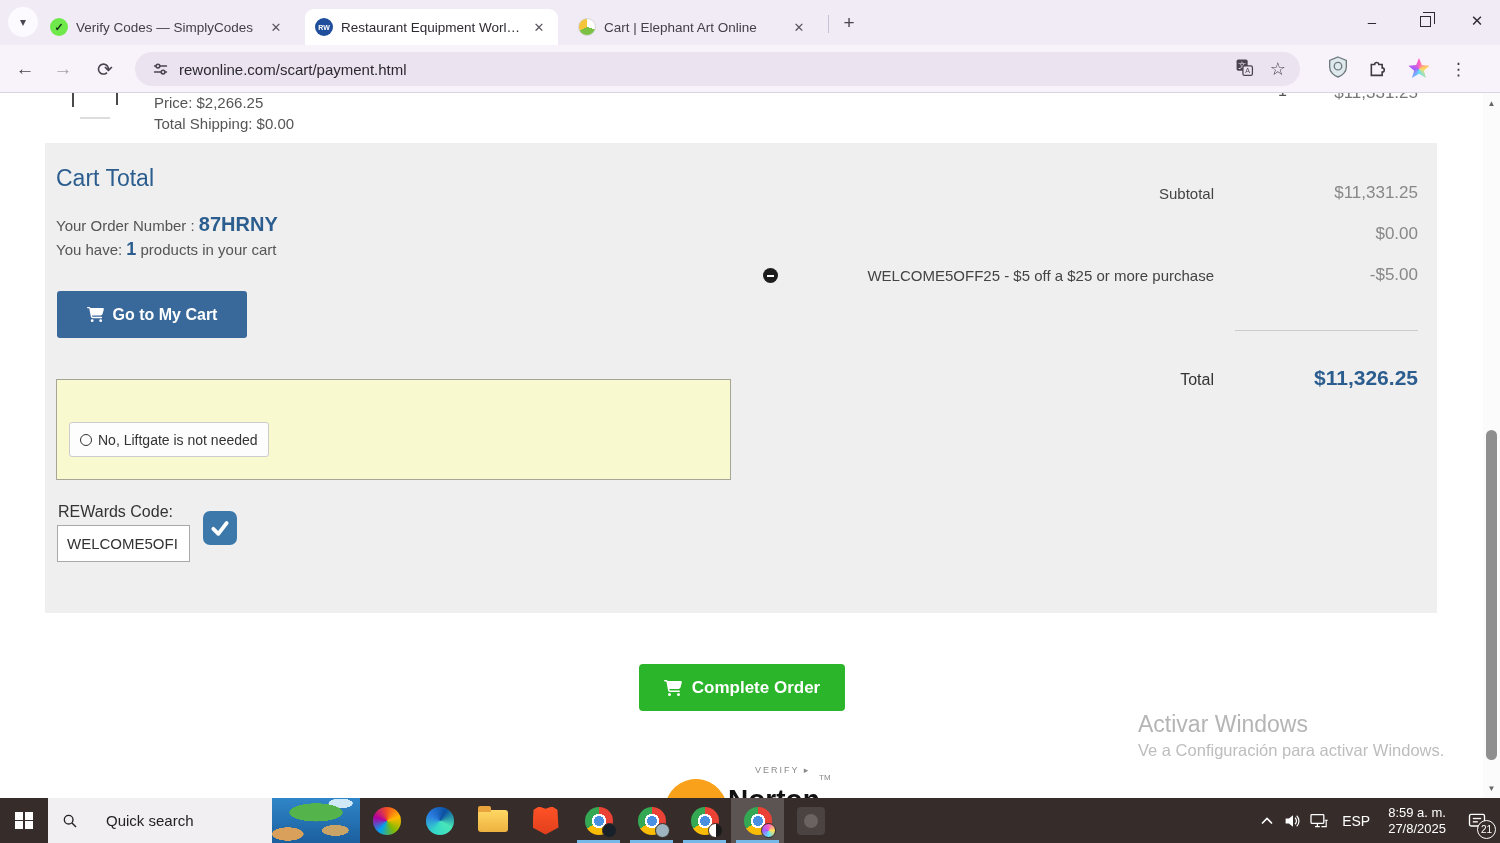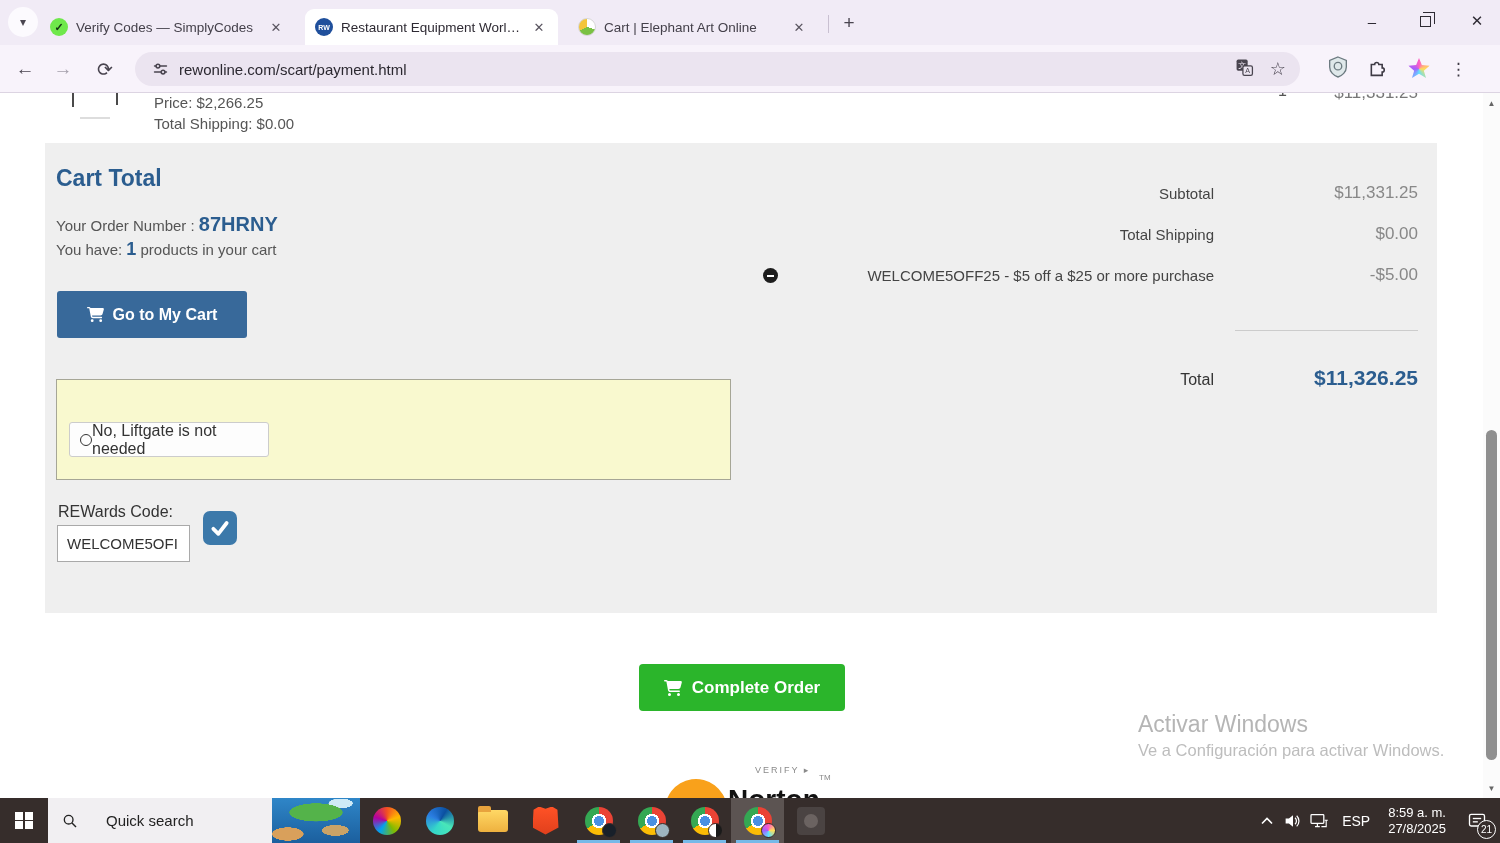--- a/index.html
+++ b/index.html
@@ -38,39 +38,39 @@
   
   .page{position:absolute;top:93px;left:0;width:1500px;height:705px;background:#fff;overflow:hidden}
   .partial-price{position:absolute;left:154px;top:1px;font-size:15px;color:#555}
   .partial-ship{position:absolute;left:154px;top:22px;font-size:15px;color:#555}
   .partial-qty{position:absolute;left:1278px;top:-11px;font-size:16px;color:#555}
   .partial-line-total{position:absolute;right:82px;top:-10px;font-size:17px;color:#777}
   .partial-img-mark{position:absolute;background:#4a4a4a}
   .partial-img-line{position:absolute;left:80px;top:24px;width:30px;height:2px;background:#ddd}
 
   .panel{position:absolute;left:45px;top:50px;width:1392px;height:470px;background:#efefef}
-  .cart-title{position:absolute;left:11px;top:22px;font-size:23px;font-weight:bold;color:#2b5d8f}
+  .cart-title{position:absolute;left:11px;top:22px;font-size:23px;font-weight:normal;color:#2b5d8f}
   .order-line{position:absolute;left:11px;top:70px;font-size:15px;color:#555}
   .order-num{font-size:20px;font-weight:bold;color:#2b5d8f}
   .youhave-line{position:absolute;left:11px;top:96px;font-size:15px;color:#555}
   .count-num{font-size:18px;font-weight:bold;color:#2b5d8f}
   .btn-blue{position:absolute;left:12px;top:148px;width:190px;height:47px;background:#38699a;border-radius:3px;display:flex;align-items:center;justify-content:center;gap:9px;color:#fff;font-size:16px;font-weight:bold;cursor:pointer}
 
   .sum-label{position:absolute;font-size:15px;color:#444;text-align:right;right:223px;width:420px}
   .sum-value{position:absolute;font-size:17px;color:#888;text-align:right;right:19px;width:150px}
   .coupon-minus{position:absolute;left:718px;top:125px;width:15px;height:15px;border-radius:50%;background:#1d1d1d;display:flex;align-items:center;justify-content:center}
   .coupon-minus::before{content:"";width:7px;height:2px;background:#fff}
   .sum-divider{position:absolute;right:19px;top:187px;width:183px;height:1px;background:#ccc}
   .total-label{position:absolute;right:223px;width:200px;top:228px;font-size:16px;color:#333;text-align:right}
   .total-value{position:absolute;right:19px;width:200px;top:223px;font-size:21px;font-weight:bold;color:#2b5d8f;text-align:right}
 
   .liftbox{position:absolute;left:11px;top:236px;width:675px;height:101px;background:#f9f9cf;border:1px solid #a6a696}
   .lift-msg{position:absolute;left:12px;top:13px;font-size:15px;color:#555;display:flex;align-items:center;gap:6px}
   .q-ic{width:15px;height:15px;border-radius:50%;background:#8a8a8a;color:#fff;font-size:10px;font-weight:bold;display:inline-flex;align-items:center;justify-content:center}
-  .lift-btn{position:absolute;left:12px;top:42px;width:200px;height:35px;background:#fdfdfd;border:1px solid #ccc;border-radius:3px;display:flex;align-items:center;padding-left:10px;font-size:16px;color:#333;cursor:pointer}
+  .lift-btn{position:absolute;left:12px;top:42px;width:200px;height:35px;background:#fdfdfd;border:1px solid #ccc;border-radius:3px;display:flex;align-items:center;gap:6px;padding-left:10px;font-size:14px;color:#333;cursor:pointer}
   .radio-ic{width:12px;height:12px;border:1.6px solid #333;border-radius:50%;flex:none}
 
   .rew-label{position:absolute;left:13px;top:360px;font-size:16px;color:#333}
   .rew-input{position:absolute;left:12px;top:382px;width:133px;height:37px;background:#fff;border:1px solid #a9a9a9;font-size:15px;color:#333;display:flex;align-items:center;padding-left:9px;overflow:hidden;white-space:nowrap}
   .rew-check{position:absolute;left:158px;top:368px;width:34px;height:34px;background:#3c79aa;border-radius:7px;display:flex;align-items:center;justify-content:center;cursor:pointer}
 
   .btn-green{position:absolute;left:639px;top:571px;width:206px;height:47px;background:#2bb52b;border-radius:4px;display:flex;align-items:center;justify-content:center;gap:10px;color:#fff;font-size:17px;font-weight:bold;cursor:pointer}
 
   .norton{position:absolute;left:662px;top:668px;width:180px;height:60px}
   .norton-verify{position:absolute;left:93px;top:4px;font-size:9px;letter-spacing:2px;color:#8a8a8a}
@@ -228,21 +228,20 @@
 
       <div class="btn-blue">
         <svg width="17" height="17" viewBox="0 0 576 512" fill="#fff">
             <path d="M0 24C0 10.7 10.7 0 24 0H69.5c22 0 41.5 12.8 50.6 32h411c26.3 0 45.5 25 38.6 50.4l-41 152.3c-8.5 31.4-37 53.3-69.5 53.3H170.7l5.4 28.5c2.2 11.3 12.1 19.5 23.6 19.5H488c13.3 0 24 10.7 24 24s-10.7 24-24 24H199.7c-34.6 0-64.3-24.6-70.7-58.5L77.4 54.5c-.7-3.8-4-6.5-7.9-6.5H24C10.7 48 0 37.3 0 24zM128 464a48 48 0 1 1 96 0 48 48 0 1 1 -96 0zm336-48a48 48 0 1 1 0 96 48 48 0 1 1 0-96z"></path>
           </svg>
         <span>Go to My Cart</span>
       </div>
 
       <div class="sum-label" style="top:42px">Subtotal</div>
       <div class="sum-value" style="top:40px">$11,331.25</div>
-      <div class="sum-label" style="top:83px">Total Shipping</div>
       <div class="sum-value" style="top:81px">$0.00</div>
       <div class="coupon-minus"></div>
       <div class="sum-label" style="top:124px">WELCOME5OFF25 - $5 off a $25 or more purchase</div>
       <div class="sum-value" style="top:122px">-$5.00</div>
       <div class="sum-divider"></div>
       <div class="total-label">Total</div>
       <div class="total-value">$11,326.25</div>
 
       <div class="liftbox">
         <div class="lift-btn">

